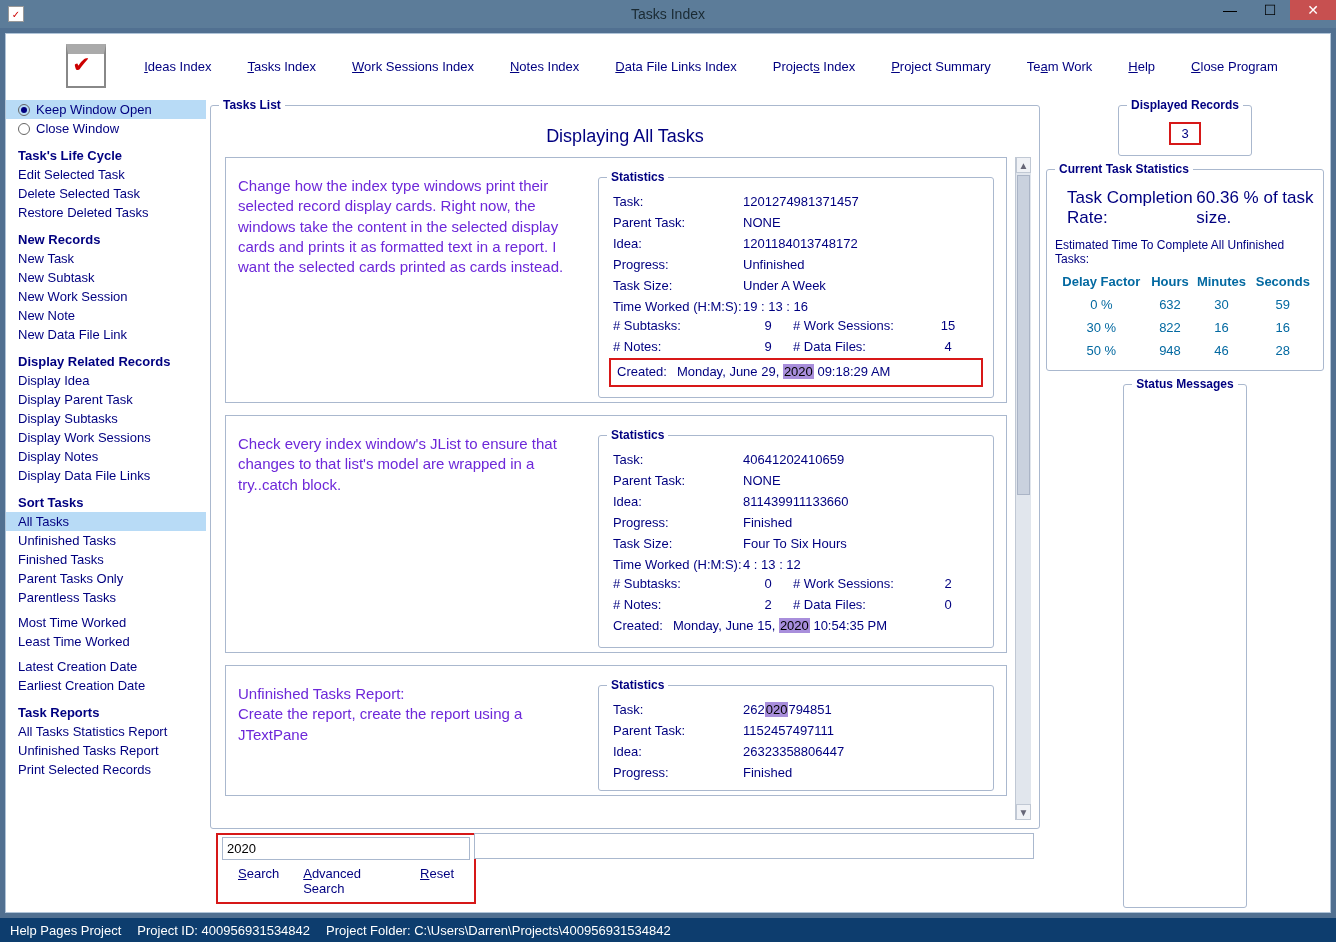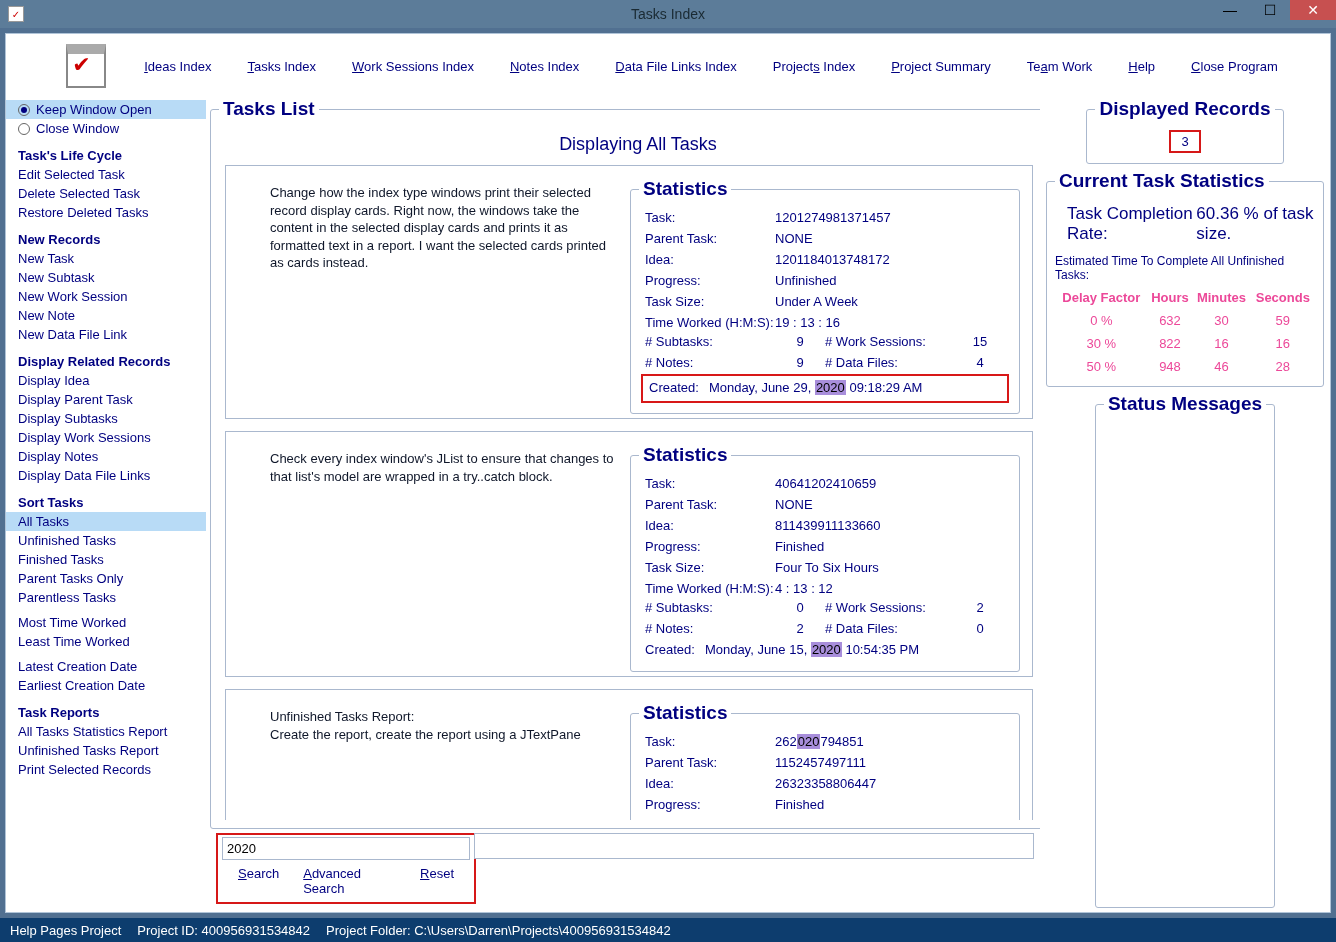--- a/index.html
+++ b/index.html
@@ -32,32 +32,32 @@
   .sidebar .radio-row.sel { background:#B8DBF6;}
   .radio { width:12px; height:12px; border:1px solid #666; border-radius:50%; margin-right:6px; display:inline-block; position:relative;}
   .radio.checked::after { content:""; width:6px; height:6px; border-radius:50%; background:#000080; position:absolute; left:2px; top:2px;}
   .sidehdr { font-weight:bold; padding:10px 12px 2px 12px; font-size:13px;}
   .sidelink { padding:2px 12px; cursor:pointer; font-size:13px;}
   .sidelink.sel { background:#B8DBF6;}
   .sep { height:6px; }
   
   .center { flex:1; display:flex; flex-direction:column; padding:4px 0 4px 4px; overflow:hidden;}
   fieldset { border:1px solid #aab8ce; border-radius:3px; margin:0; padding:8px 8px 8px 8px;}
-  fieldset > legend { color:#000080; font-weight:bold; font-size:19px; padding:0 4px;}
+  fieldset > legend { color:#000080; font-weight:bold; font-size:12px; padding:0 4px;}
   
   .tasklist { flex:1; overflow:hidden; display:flex; flex-direction:column;}
   .tasklist .innertitle { text-align:center; font-size:18px; color:#000080; padding:6px 0 10px 0;}
   .scrollwrap { flex:1; overflow:hidden; position:relative; display:flex;}
   .scrollinner { flex:1; overflow:auto; padding-right:2px;}
   .faux-scrollbar { width:16px; background:#e1e6ed; border-left:1px solid #c0c8d4; position:relative;}
   .faux-scrollbar .arrow { height:16px; background:#f0f2f6; border:1px solid #c0c8d4; font-size:10px; display:flex;align-items:center;justify-content:center; color:#667; cursor:pointer;}
   .faux-scrollbar .thumb { position:absolute; left:1px; right:1px; top:18px; height:320px; background:#c9d1de; border:1px solid #aab4c6;}
 
   .taskcard { border:1px solid #aab8ce; margin:0 6px 12px 6px; padding:12px 12px 4px 12px; background:#fff; display:flex; gap:10px;}
-  .taskdesc { width:350px; font-size:13px; color:#0f172a; line-height:1.35; padding-top:6px;margin-left:32px;}
+  .taskdesc { width:350px; font-size:15px; color:#6d28d9; line-height:1.35; padding-top:6px;}
   fieldset.stats { flex:1; }
   .statgrid { display:grid; grid-template-columns: 130px 1fr; row-gap:6px; font-size:13px; color:#000080; padding:2px 6px;}
   .statgrid .lbl { color:#000080; }
   .statgrid .val { color:#000080; }
   .countsrow { display:grid; grid-template-columns: 130px 50px 130px 50px; row-gap:6px; color:#000080; padding:2px 6px; font-size:13px;}
   .createdrow { display:flex; align-items:center; gap:10px; padding:4px 6px 6px 6px; font-size:13px;}
   .createdrow.box { border:2px solid #d81818; margin:2px 2px 2px 2px; }
   .hl { background:#a88edb; color:#000; padding:0 1px;}
   
   .searcharea { padding:4px 6px 4px 6px; }
@@ -68,21 +68,21 @@
   .searchlinks { display:flex; gap:24px; padding:4px 16px;}
   .slink { font-size:13px; color:#000080; cursor:pointer;}
   .slink .u { text-decoration:underline;}
   
   .rightcol { width:290px; padding:4px 6px; display:flex; flex-direction:column; gap:6px; overflow:hidden;align-items:center;}
   .disp-inner { text-align:center; padding:2px;}
   .disp-inner span { display:inline-block; border:2px solid #d61818; padding:2px 10px;}
   
   .ratewrap { font-size:17px; padding:4px 0; display:flex; justify-content:space-between;margin-left:12px;}
   .estlabel { font-size:12px; color:#000080; padding:6px 0 4px 0;}
-  .esttable { width:100%; font-size:13px; border-collapse:collapse; color:#ec4899;}
+  .esttable { width:100%; font-size:13px; border-collapse:collapse; color:#0369a1;}
   .esttable th, .esttable td { text-align:center; padding:4px 0;}
   .statusmsg { flex:1; background:#fff; }
   
   
   .statusfoot { height:24px; background:#0d3d6e; color:#fff; display:flex; align-items:center; padding:0 10px; font-size:13px; gap:16px;}
 </style>
 </head>
 <body>
 
 <div class="outerframe">

